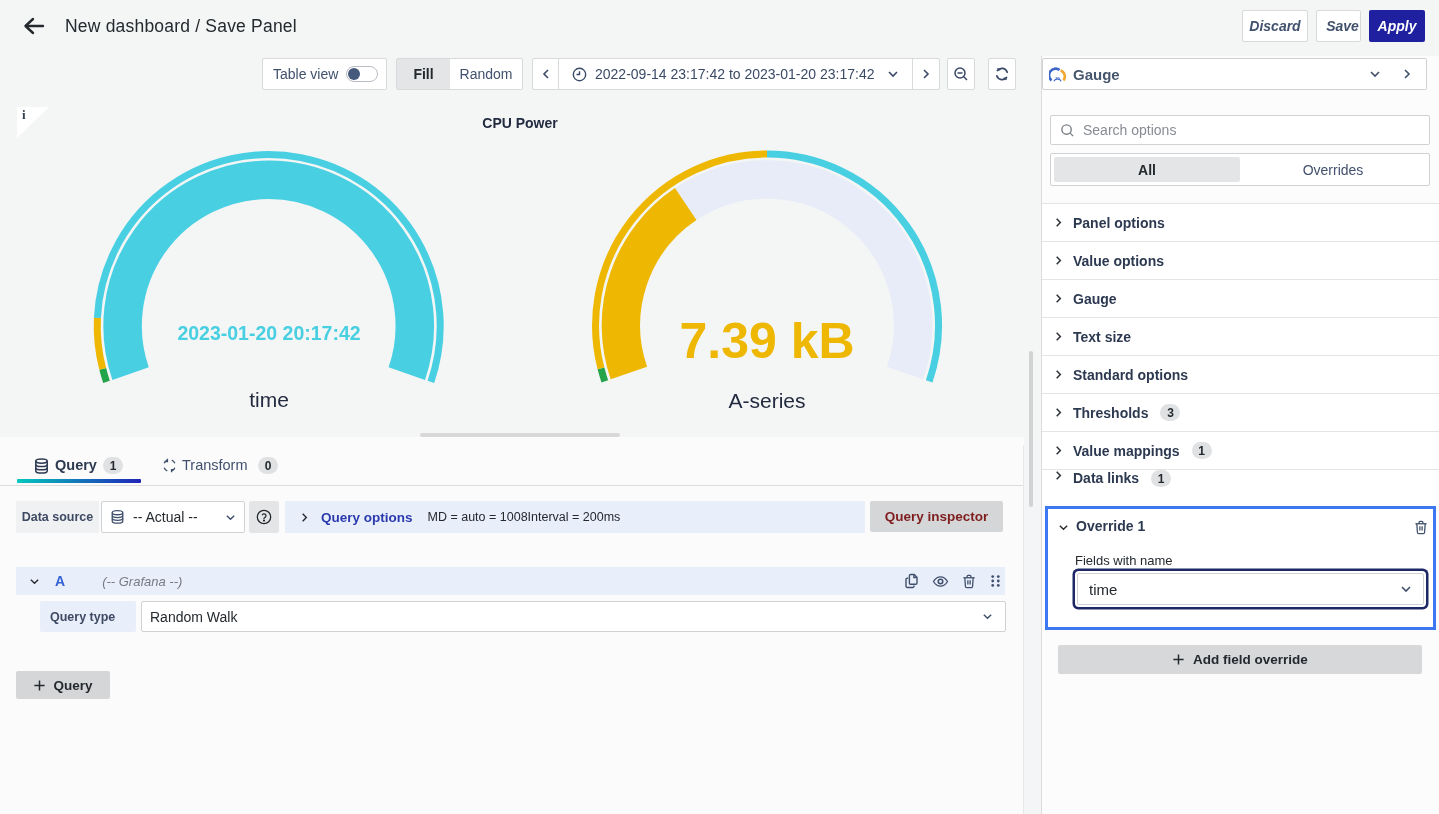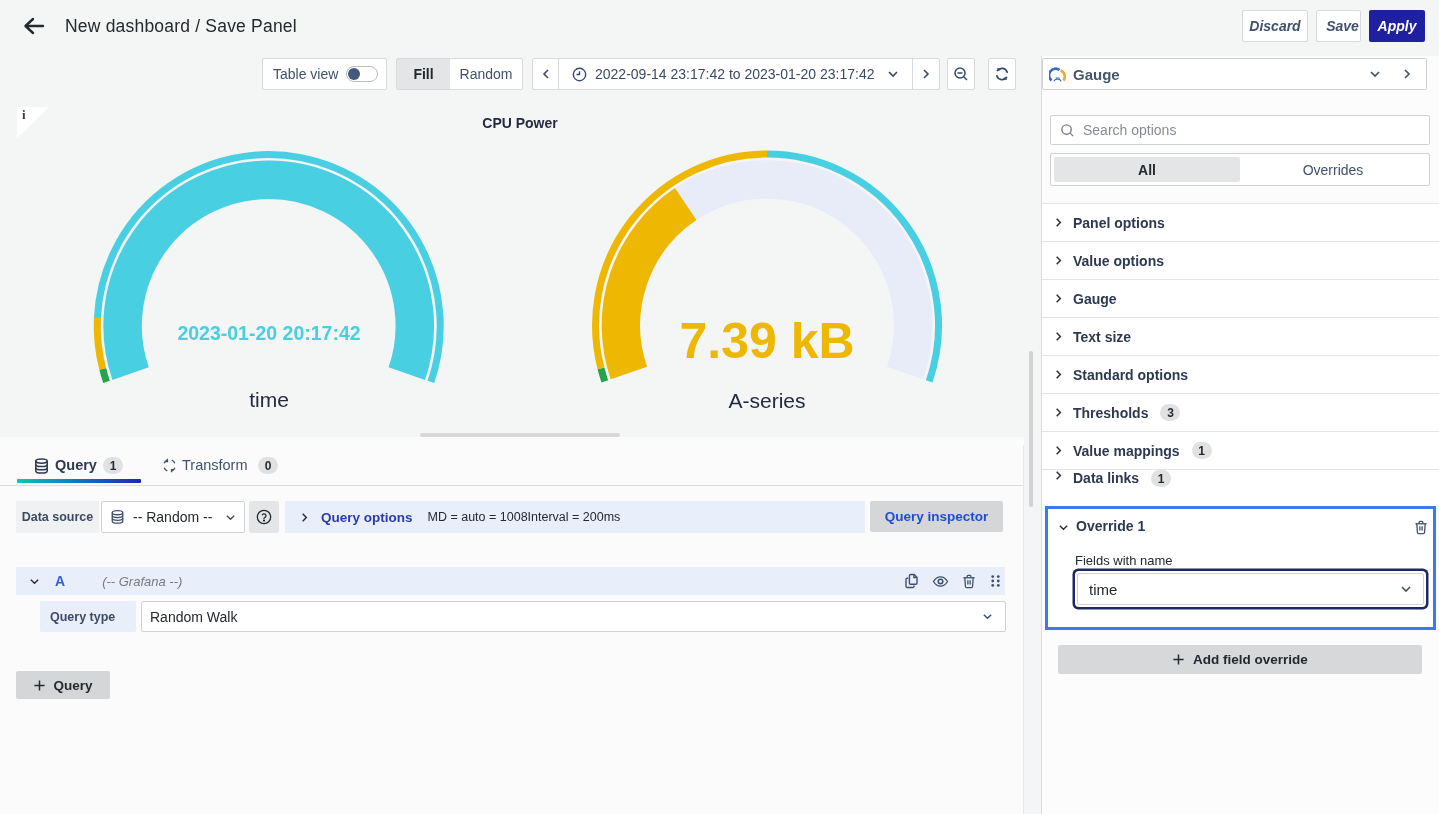--- a/index.html
+++ b/index.html
@@ -129,41 +129,41 @@
 <div class="abs" style="left:258px;top:457px;min-width:20px;height:17px;border-radius:9px;background:#e0e1e3;color:#24292e;font-size:12px;font-weight:600;display:flex;align-items:center;justify-content:center;padding:0 6px;">0</div>
 
 <div class="abs" style="left:16px;top:501px;width:83px;height:32px;background:#f0f1f2;display:flex;align-items:center;justify-content:center;font-size:12.5px;font-weight:700;color:#3e4a63;">Data source</div>
 <div class="abs" style="left:101px;top:501px;width:144px;height:32px;background:#fff;border:1px solid #cfd1d4;border-radius:2px;display:flex;align-items:center;padding:0 8px;">
   <svg width="15" height="16" viewBox="0 0 16 16" fill="none" stroke="#41516d" stroke-width="1.4">
       <ellipse cx="8" cy="3.4" rx="5.6" ry="2.2"></ellipse>
       <path d="M2.4 3.4 v3 c0 1.2 2.5 2.2 5.6 2.2 s5.6 -1 5.6 -2.2 v-3"></path>
       <path d="M2.4 6.4 v3 c0 1.2 2.5 2.2 5.6 2.2 s5.6 -1 5.6 -2.2 v-3"></path>
       <path d="M2.4 9.4 v3 c0 1.2 2.5 2.2 5.6 2.2 s5.6 -1 5.6 -2.2 v-3"></path>
     </svg>
-  <span style="margin-left:8px;font-size:14px;color:#24292e;">-- Random --</span>
+  <span style="margin-left:8px;font-size:14px;color:#24292e;">-- Actual --</span>
   <svg style="margin-left:auto;" width="11" height="11" viewBox="0 0 12 12" fill="none" stroke="#41516d" stroke-width="1.6">
       <path d="M2 4 l4 4 4-4"></path>
     </svg>
 </div>
 <div class="abs" style="left:249px;top:501px;width:30px;height:32px;background:#e4e5e7;border-radius:2px;display:flex;align-items:center;justify-content:center;">
   <svg width="16" height="16" viewBox="0 0 16 16" fill="none" stroke="#24292e" stroke-width="1.3">
       <circle cx="8" cy="8" r="6.7"></circle>
       <path d="M6.2 6.2 a1.9 1.9 0 1 1 2.5 2.3 c-0.5 0.2 -0.7 0.5 -0.7 1 v0.4"></path>
       <circle cx="8" cy="11.6" r="0.5" fill="#24292e"></circle>
     </svg>
 </div>
 <div class="abs" style="left:285px;top:501px;width:580px;height:32px;background:#e9eefb;display:flex;align-items:center;">
   <svg style="margin-left:14px;" width="11" height="11" viewBox="0 0 12 12" fill="none" stroke="#2a2f35" stroke-width="1.6">
       <path d="M4 2 l4 4 -4 4"></path>
     </svg>
   <span style="margin-left:11px;font-size:13.5px;font-weight:700;color:#2b3aad;">Query options</span>
   <span style="margin-left:15px;font-size:12.5px;color:#24292e;">MD = auto = 1008</span>
   <span style="font-size:12.5px;color:#24292e;">Interval = 200ms</span>
 </div>
-<div class="abs" style="left:870px;top:501px;width:133px;height:31px;background:#d4d6d8;border-radius:2px;display:flex;align-items:center;justify-content:center;font-size:13.5px;font-weight:700;color:#1d4ed8;">Query inspector</div>
+<div class="abs" style="left:870px;top:501px;width:133px;height:31px;background:#d4d6d8;border-radius:2px;display:flex;align-items:center;justify-content:center;font-size:13.5px;font-weight:700;color:#7f1d1d;">Query inspector</div>
 
 <div class="abs" style="left:16px;top:567px;width:989px;height:28px;background:#e9eefb;display:flex;align-items:center;">
   <svg style="margin-left:13px;" width="11" height="11" viewBox="0 0 12 12" fill="none" stroke="#2a2f35" stroke-width="1.6">
       <path d="M2 4 l4 4 4-4"></path>
     </svg>
   <span style="margin-left:15px;font-size:14px;font-weight:600;color:#3161d2;">A</span>
   <span style="margin-left:37px;font-size:13px;font-style:italic;color:#767b82;">(-- Grafana --)</span>
   <span style="margin-left:auto;display:flex;align-items:center;gap:13px;margin-right:3px;">
     <svg width="15" height="16" viewBox="0 0 15 16" fill="none" stroke="#41516d" stroke-width="1.4">
         <path d="M4.2 5.2 H3.3 A1.3 1.3 0 0 0 2 6.5 v6.7 A1.3 1.3 0 0 0 3.3 14.5 h5.4 a1.3 1.3 0 0 0 1.3 -1.3 v-0.7"></path>

